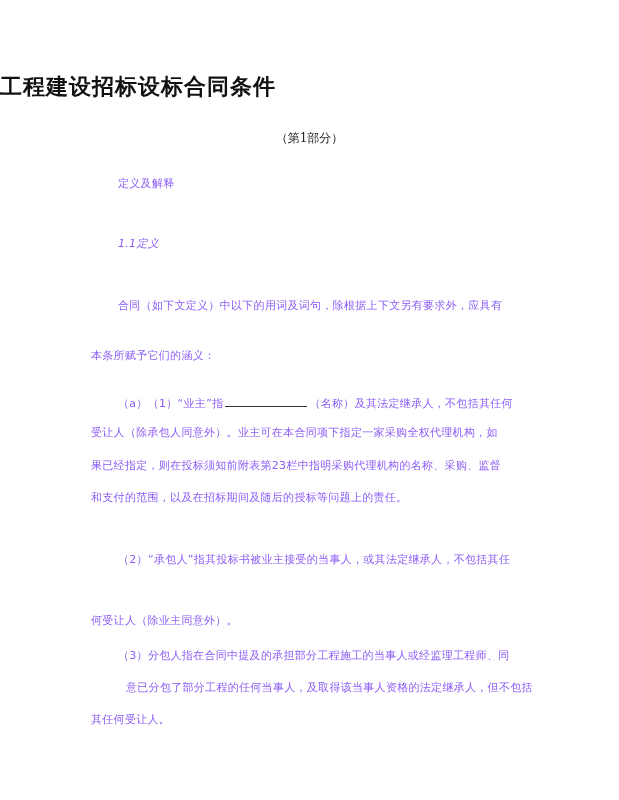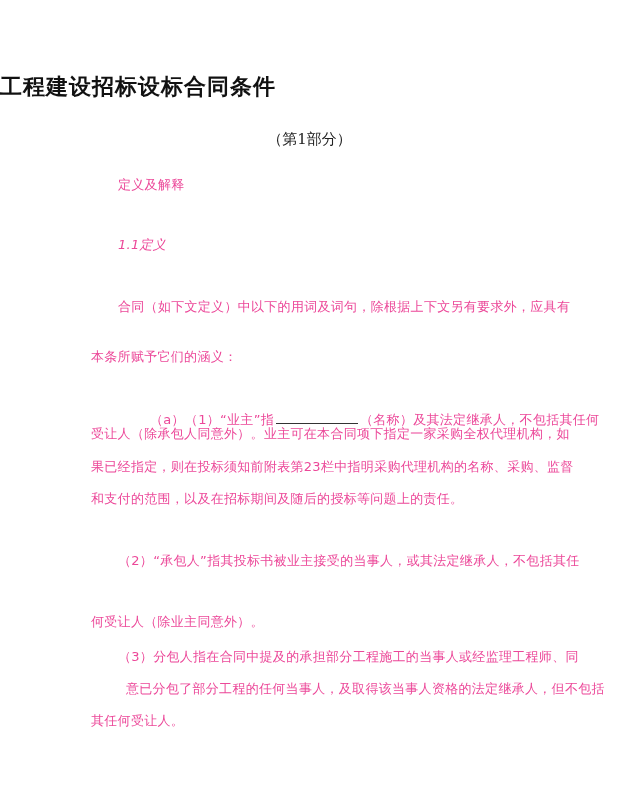--- a/index.html
+++ b/index.html
@@ -2,41 +2,41 @@
 <html><head>
 <meta charset="utf-8">
 <style>
   html, body { margin: 0; padding: 0; background: #ffffff; }
   body { width: 619px; height: 800px; position: relative; overflow: hidden;
          font-family: "DejaVu Sans", "Liberation Sans", sans-serif; color: #222; }
   .page { position: absolute; left: 0; top: 0; width: 619px; height: 800px; background: #fff; }
   .title { position: absolute; left: 0; width: 619px; top: 72px; text-align: left;
            font-size: 22px; font-weight: bold; color: #111; letter-spacing: 1px; }
   .subtitle { position: absolute; left: 0; width: 619px; top: 130px; text-align: center;
-              font-size: 15px; color: #222; font-family: "DejaVu Serif", "Liberation Serif", serif; }
-  .line { position: absolute; font-size: 13px; white-space: nowrap; color: #ec4899; letter-spacing: 0.3px; }
+              font-size: 12px; color: #222; font-family: "DejaVu Serif", "Liberation Serif", serif; }
+  .line { position: absolute; font-size: 11px; white-space: nowrap; color: #8b5cf6; letter-spacing: 0.3px; }
   .blank { display: inline-block; width: 82px; border-bottom: 1px solid #333; height: 13px; vertical-align: baseline; margin: 0 2px; }
 </style>
 </head>
 <body>
 
 <div class="page">
   <div class="title">工程建设招标设标合同条件</div>
   <div class="subtitle">（第1部分）</div>
 
   <div class="line" style="left:118px; top:176px;">定义及解释</div>
   <div class="line" style="left:118px; top:236px;font-style:italic;">1.1定义</div>
 
   <div>
     <div class="line" style="left:118px; top:298px;">合同（如下文定义）中以下的用词及词句，除根据上下文另有要求外，应具有</div>
     <div class="line" style="left:91px; top:348px;">本条所赋予它们的涵义：</div>
   </div>
 
   <div>
-    <div class="line" style="left:118px; top:410px;margin-left:32px;">
+    <div class="line" style="left:118px; top:393px;">
       <span>（a）（1）“业主”指</span><span class="blank"></span><span>（名称）及其法定继承人，不包括其任何</span>
     </div>
     <div class="line" style="left:91px; top:425px;">受让人（除承包人同意外）。业主可在本合同项下指定一家采购全权代理机构，如</div>
     <div class="line" style="left:91px; top:458px;">果已经指定，则在投标须知前附表第23栏中指明采购代理机构的名称、采购、监督</div>
     <div class="line" style="left:91px; top:490px;">和支付的范围，以及在招标期间及随后的授标等问题上的责任。</div>
   </div>
 
   <div>
     <div class="line" style="left:118px; top:552px;">（2）“承包人”指其投标书被业主接受的当事人，或其法定继承人，不包括其任</div>
     <div class="line" style="left:91px; top:585px;margin-top:28px;">何受让人（除业主同意外）。</div>

